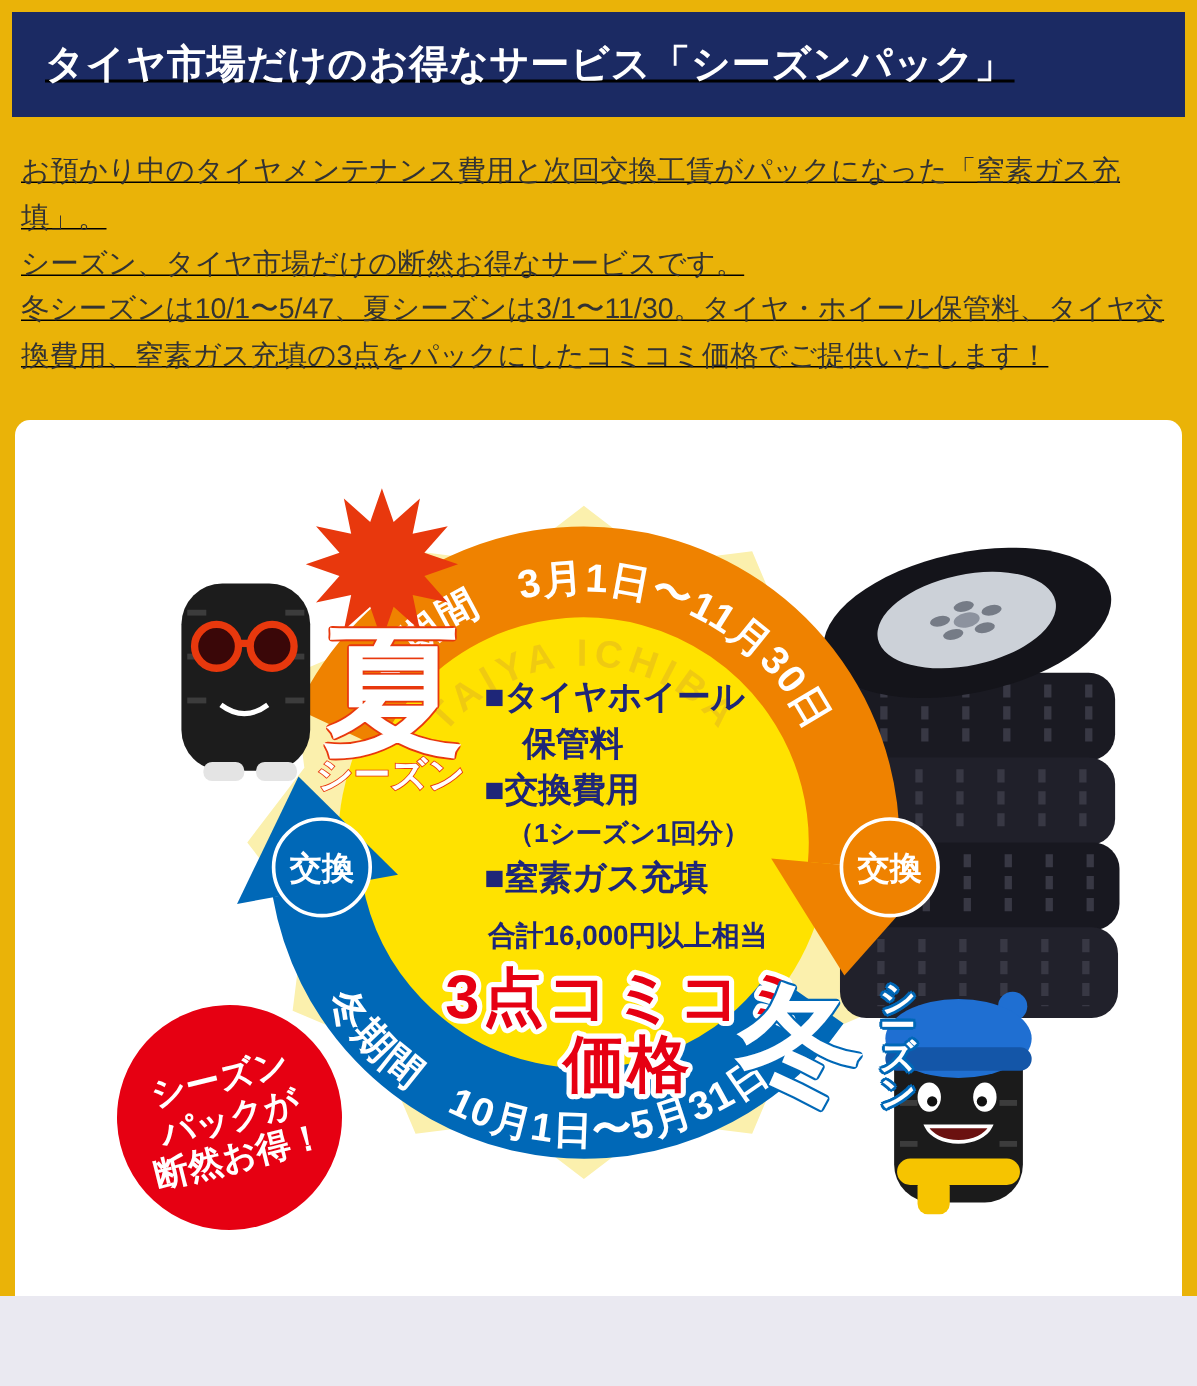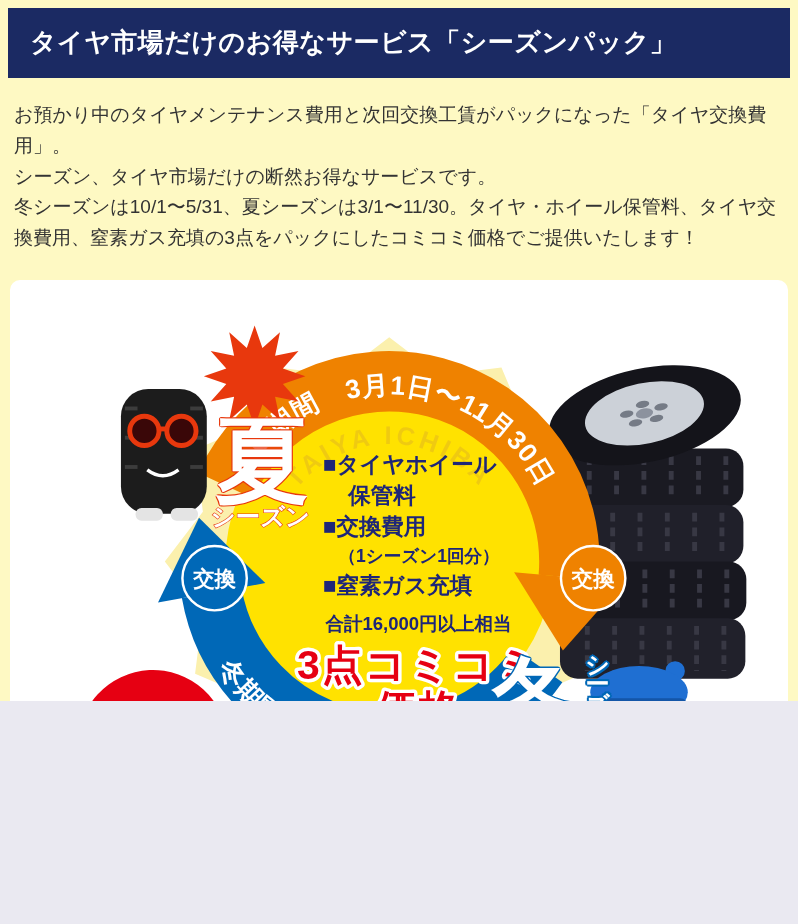--- a/index.html
+++ b/index.html
@@ -1,21 +1,21 @@
 <!DOCTYPE html>
 <html lang="ja"><head>
 <meta charset="utf-8">
 <style>
   * { margin: 0; padding: 0; box-sizing: border-box; }
   html, body { width: 798px; }
   body {
     font-family: "Liberation Sans", "DejaVu Sans", sans-serif;
     background: #eae9f1;
   }
-  .page { width: 798px; height: 701px; background: #fef9c3; overflow: hidden; }
+  .page { width: 798px; height: 864px; background: #eab308; overflow: hidden; text-decoration: underline; }
 
   .title-bar { margin: 8px 8px 0; background: #1b2a63; padding: 17px 22px 18px; }
   .title-bar h1 { color: #fff; font-size: 26px; font-weight: bold; letter-spacing: 0.5px; }
 
   .intro { padding: 22px 14px 0; font-size: 19px; line-height: 1.62; color: #333; }
 
   .card { margin: 26px 10px 0; background: #fff; border-radius: 10px; padding: 26px 0 44px; }
   .illustration { position: relative; width: 742px; height: 561px; margin: 0 auto; }
   .illustration svg { position: absolute; inset: 0; width: 100%; height: 100%; }
 
@@ -57,23 +57,23 @@
 </head>
 <body>
 
 <div class="page">
 
   <header class="title-bar">
     <h1>タイヤ市場だけのお得なサービス「シーズンパック」</h1>
   </header>
 
   <div class="intro">
-    <p>お預かり中のタイヤメンテナンス費用と次回交換工賃がパックになった「タイヤ交換費用」。</p>
+    <p>お預かり中のタイヤメンテナンス費用と次回交換工賃がパックになった「窒素ガス充填」。</p>
     <p>シーズン、タイヤ市場だけの断然お得なサービスです。</p>
-    <p>冬シーズンは10/1〜5/31、夏シーズンは3/1〜11/30。タイヤ・ホイール保管料、タイヤ交換費用、窒素ガス充填の3点をパックにしたコミコミ価格でご提供いたします！</p>
+    <p>冬シーズンは10/1〜5/47、夏シーズンは3/1〜11/30。タイヤ・ホイール保管料、タイヤ交換費用、窒素ガス充填の3点をパックにしたコミコミ価格でご提供いたします！</p>
   </div>
 
   <div class="card">
     <div class="illustration">
 
       <svg viewBox="0 0 760 575" aria-hidden="true">
         <defs>
           <path id="summer-band-path" d="M 224 171 A 172 172 0 0 1 540 286"></path>
           <path id="winter-band-path" d="M 188 359 A 206 206 0 0 0 548 365"></path>
           <path id="watermark-path" d="M 257 221 A 120 120 0 0 1 483 221"></path>

